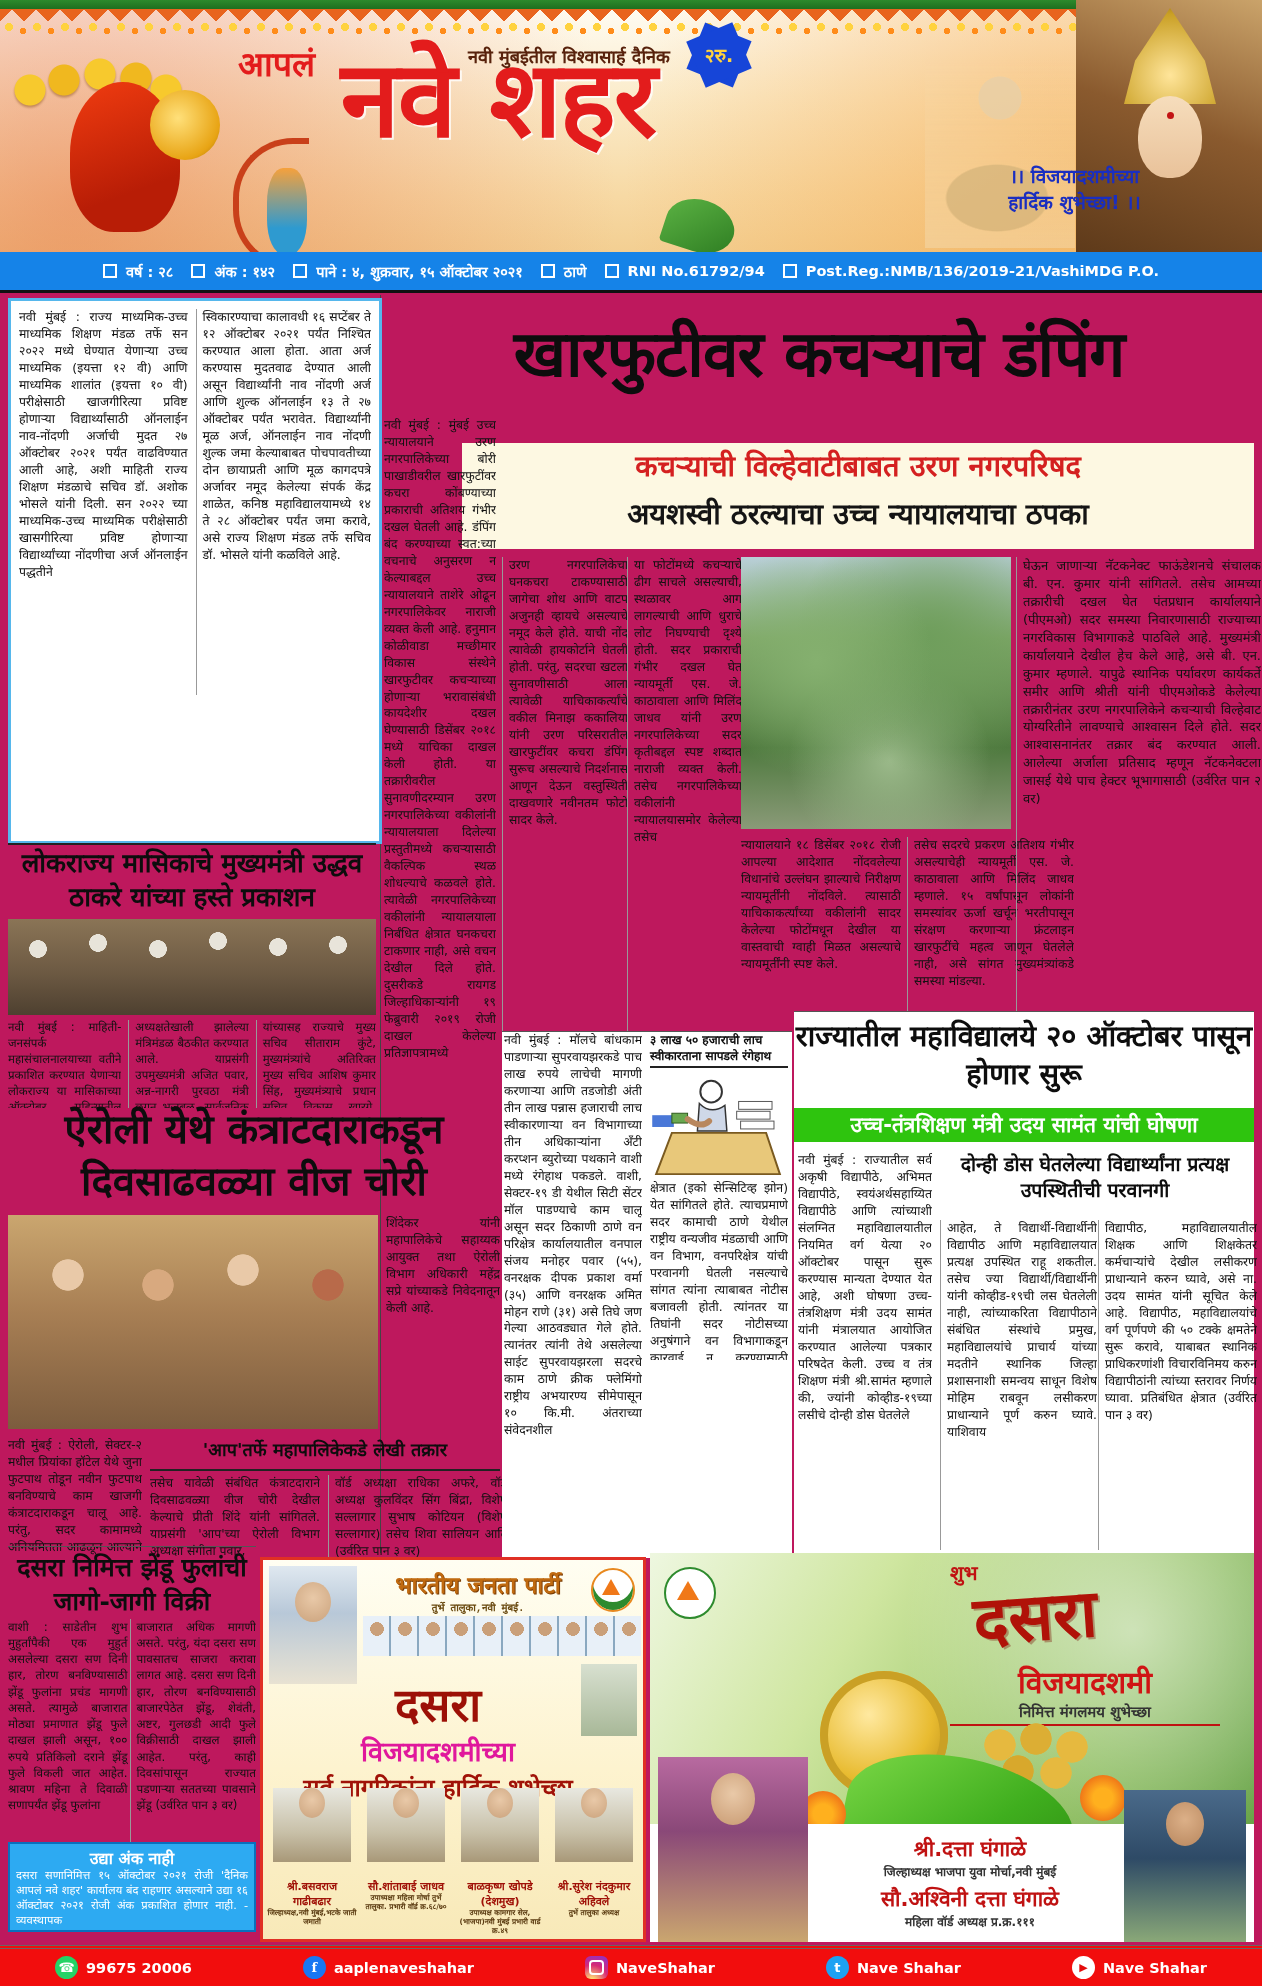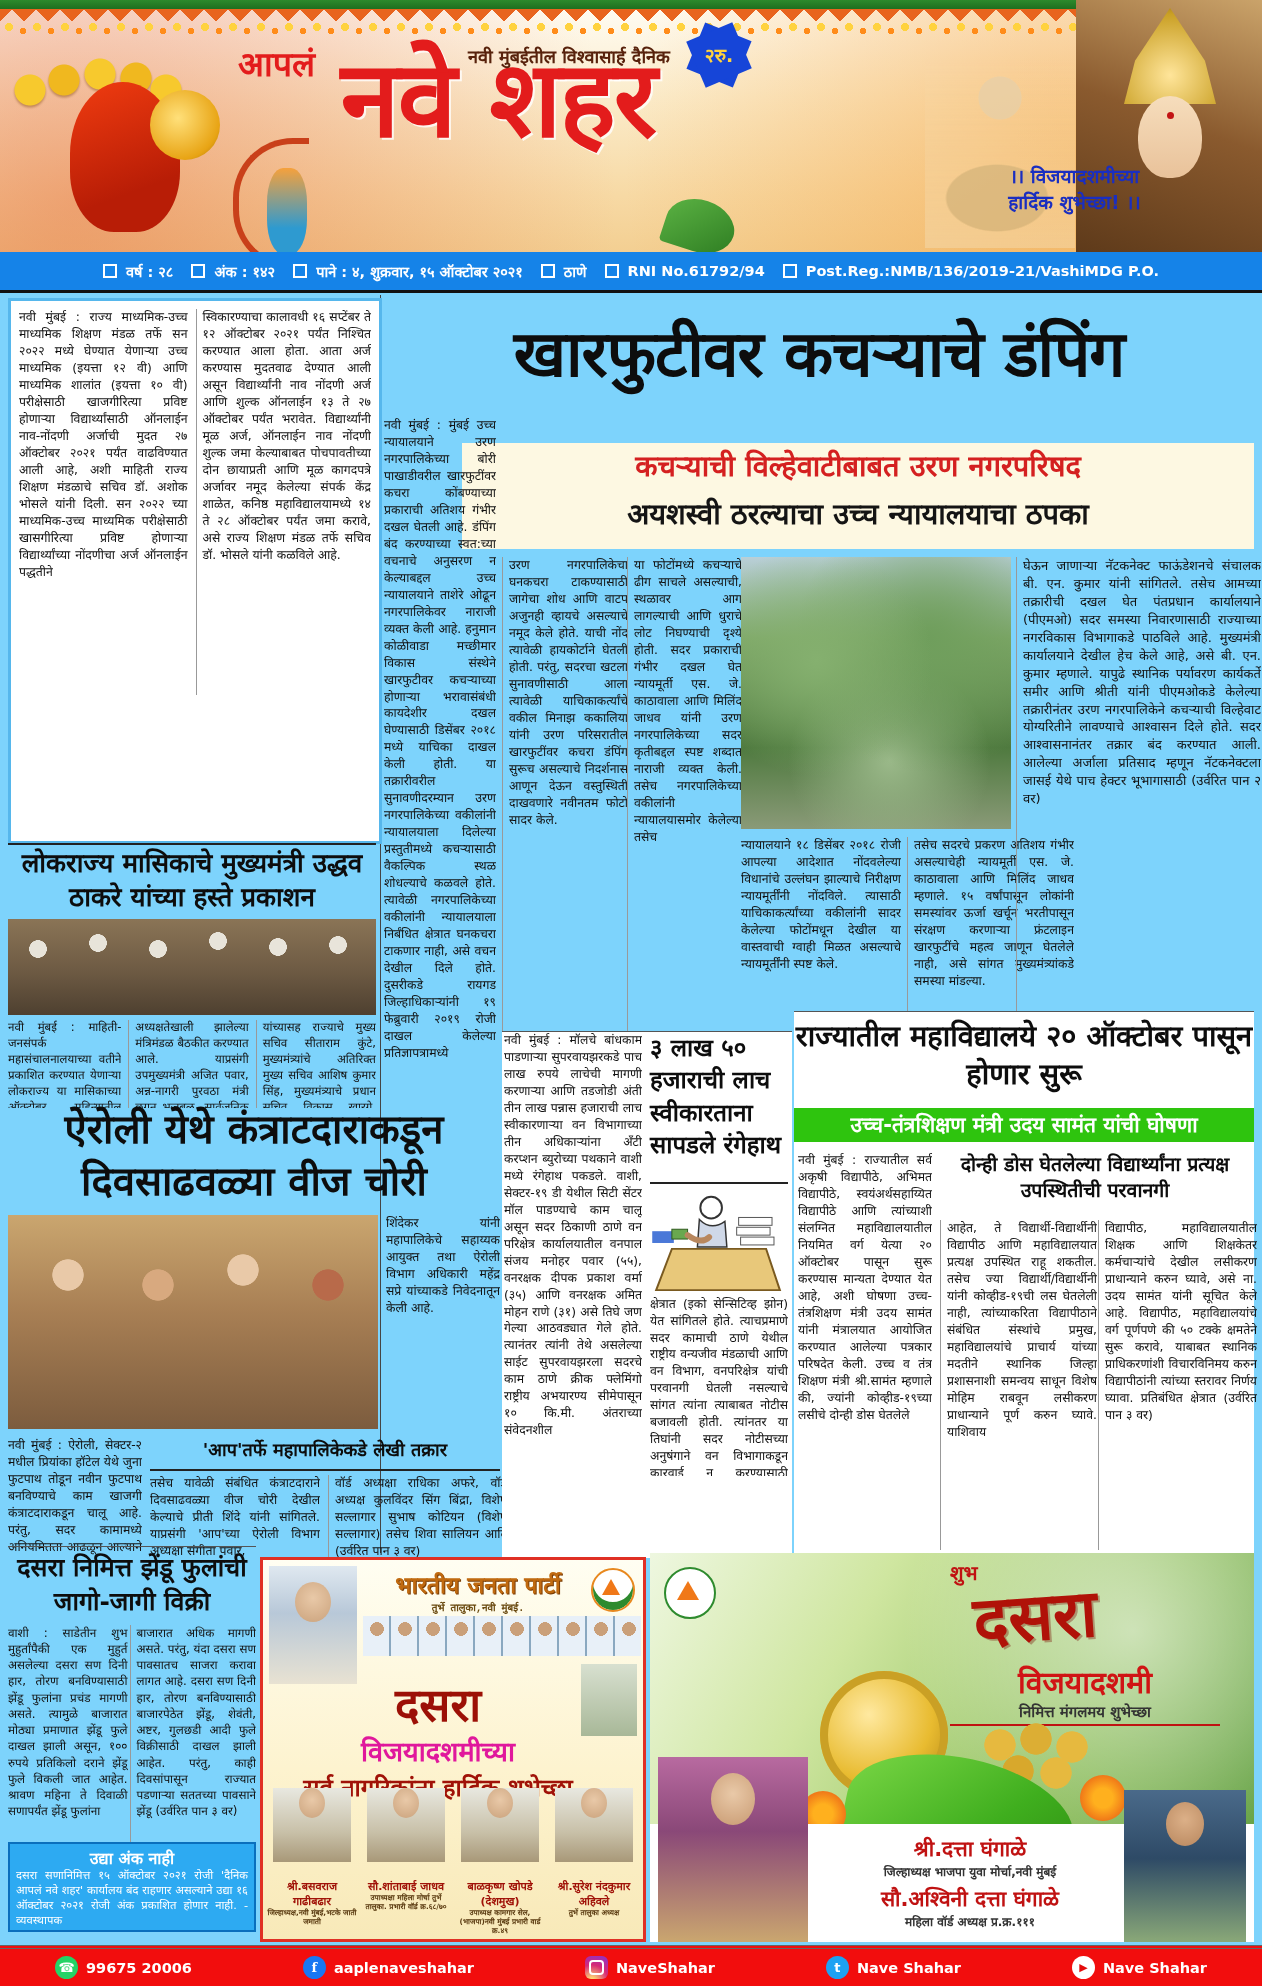--- a/index.html
+++ b/index.html
@@ -1,16 +1,16 @@
 <!DOCTYPE html>
 <html><head>
 <meta charset="utf-8">
 <style>
   html,body{margin:0;padding:0;background:#777;}
-  .page{position:relative;width:1262px;height:1986px;background:#7dd3fc;margin:0 auto;
+  .page{position:relative;width:1262px;height:1986px;background:#be185d;margin:0 auto;
         font-family:"DejaVu Sans",sans-serif;overflow:hidden;}
 
   
   .masthead{position:absolute;top:0;left:0;width:1262px;height:252px;
     background:
       radial-gradient(circle at 86% 65%, rgba(244,160,60,.55), transparent 42%),
       radial-gradient(circle at 6% 80%, rgba(220,60,20,.35), transparent 45%),
       linear-gradient(180deg,#fffdf6 0%,#fbeccb 38%,#f7d9a4 78%,#f3cf92 100%);}
   .garland{position:absolute;top:0;left:0;right:0;height:36px;
     background:
@@ -135,37 +135,37 @@
     text-align:center;border-bottom:2px solid #222;color:#0d0d0d;}
   .colD2{position:absolute;left:142px;top:372px;width:170px;height:82px;}
   .colD3{position:absolute;left:320px;top:372px;width:172px;height:82px;}
 
   
   .boxE{position:absolute;left:502px;top:736px;width:290px;height:526px;border-top:1.5px solid #555;background:#fff;}
   .boxE .hl{font-size:29px;font-weight:900;color:#0d0d0d;text-align:center;line-height:1.3;padding-top:6px;height:86px;overflow:hidden;}
   .boxE .ebody{display:flex;gap:8px;padding:0 2px;height:424px;}
   .colE1{width:138px;}
   .colE2{width:138px;}
-  .subE{font-size:24px;font-weight:900;color:#0d0d0d;line-height:1.35;border-bottom:2px solid #222;padding-bottom:20px;margin-bottom:4px;}
+  .subE{font-size:12px;font-weight:900;color:#0d0d0d;line-height:1.35;border-bottom:2px solid #222;padding-bottom:2px;margin-bottom:4px;}
   .cartoon{width:138px;height:108px;background:#fff;}
 
   
   .boxF{position:absolute;left:794px;top:716px;width:460px;height:546px;border-top:1.5px solid #555;background:#fff;}
   .boxF .hl{font-size:29px;font-weight:900;color:#0d0d0d;text-align:center;line-height:1.3;padding-top:6px;height:86px;overflow:hidden;}
   .bannerF{height:34px;background:#2ec40e;color:#fff;font-weight:900;font-size:21px;text-align:center;line-height:34px;margin-top:4px;overflow:hidden;}
   .colF1{position:absolute;left:4px;top:140px;width:134px;height:398px;}
   .subF{position:absolute;left:146px;top:140px;width:310px;height:62px;font-size:19.5px;font-weight:900;
     text-align:center;color:#0d0d0d;line-height:1.35;}
   .colF2{position:absolute;left:146px;top:208px;width:150px;height:330px;}
   .colF3{position:absolute;left:304px;top:208px;width:152px;height:330px;}
 
   
   .boxG{position:absolute;left:8px;top:1251px;width:248px;height:324px;border-top:1.5px solid #555;}
   .boxG .hl{font-size:25px;font-weight:900;color:#0d0d0d;text-align:center;line-height:1.35;padding-top:4px;}
-  .boxG .gbody{display:flex;gap:2px;margin-top:6px;height:230px;justify-content:space-between;}
+  .boxG .gbody{display:flex;gap:2px;height:230px;justify-content:space-between;}
   .boxG .gbody .c{flex:1;font-size:11.8px;}
 
   
   .boxH{position:absolute;left:8px;top:1547px;width:248px;height:90px;background:#2daaf2;border:2px solid #0a6fbd;
     color:#fff;padding:3px 6px;box-sizing:border-box;}
   .boxH .t{font-weight:900;font-size:16px;text-align:center;}
   .boxH .b{font-size:11.3px;line-height:1.32;text-align:justify;}
 
   
   .adBJP{position:absolute;left:260px;top:1262px;width:386px;height:385px;border:3px solid #e03024;box-sizing:border-box;

